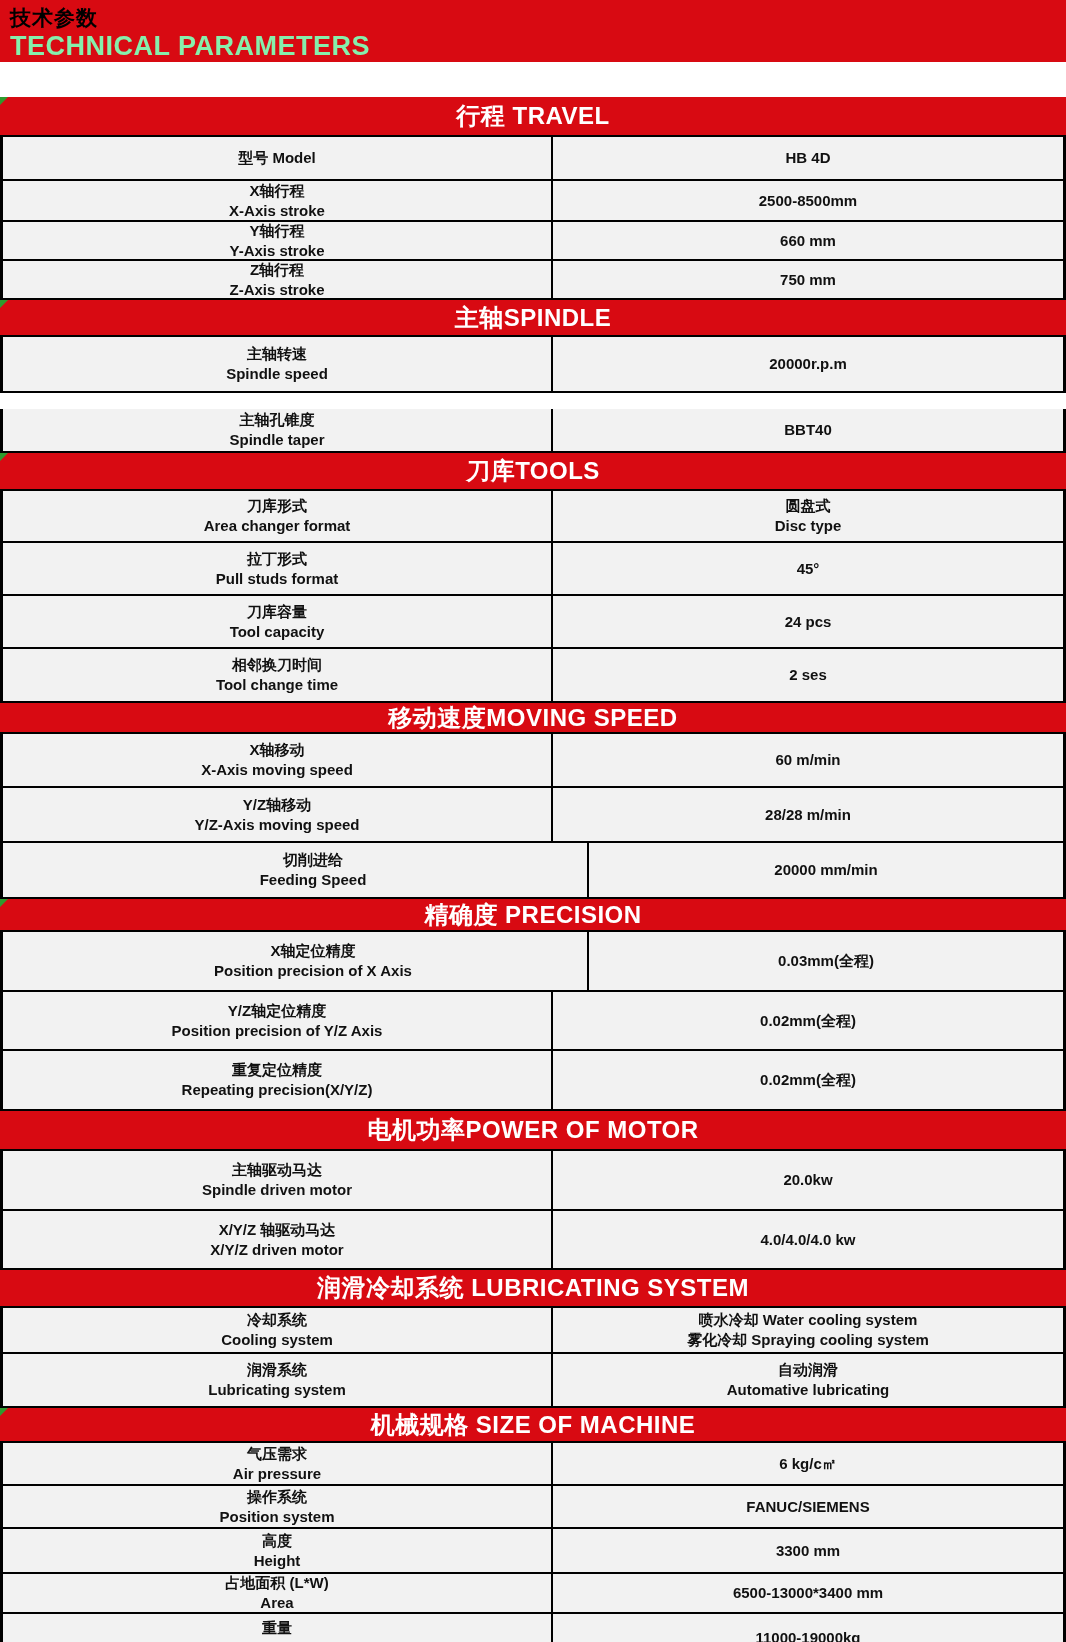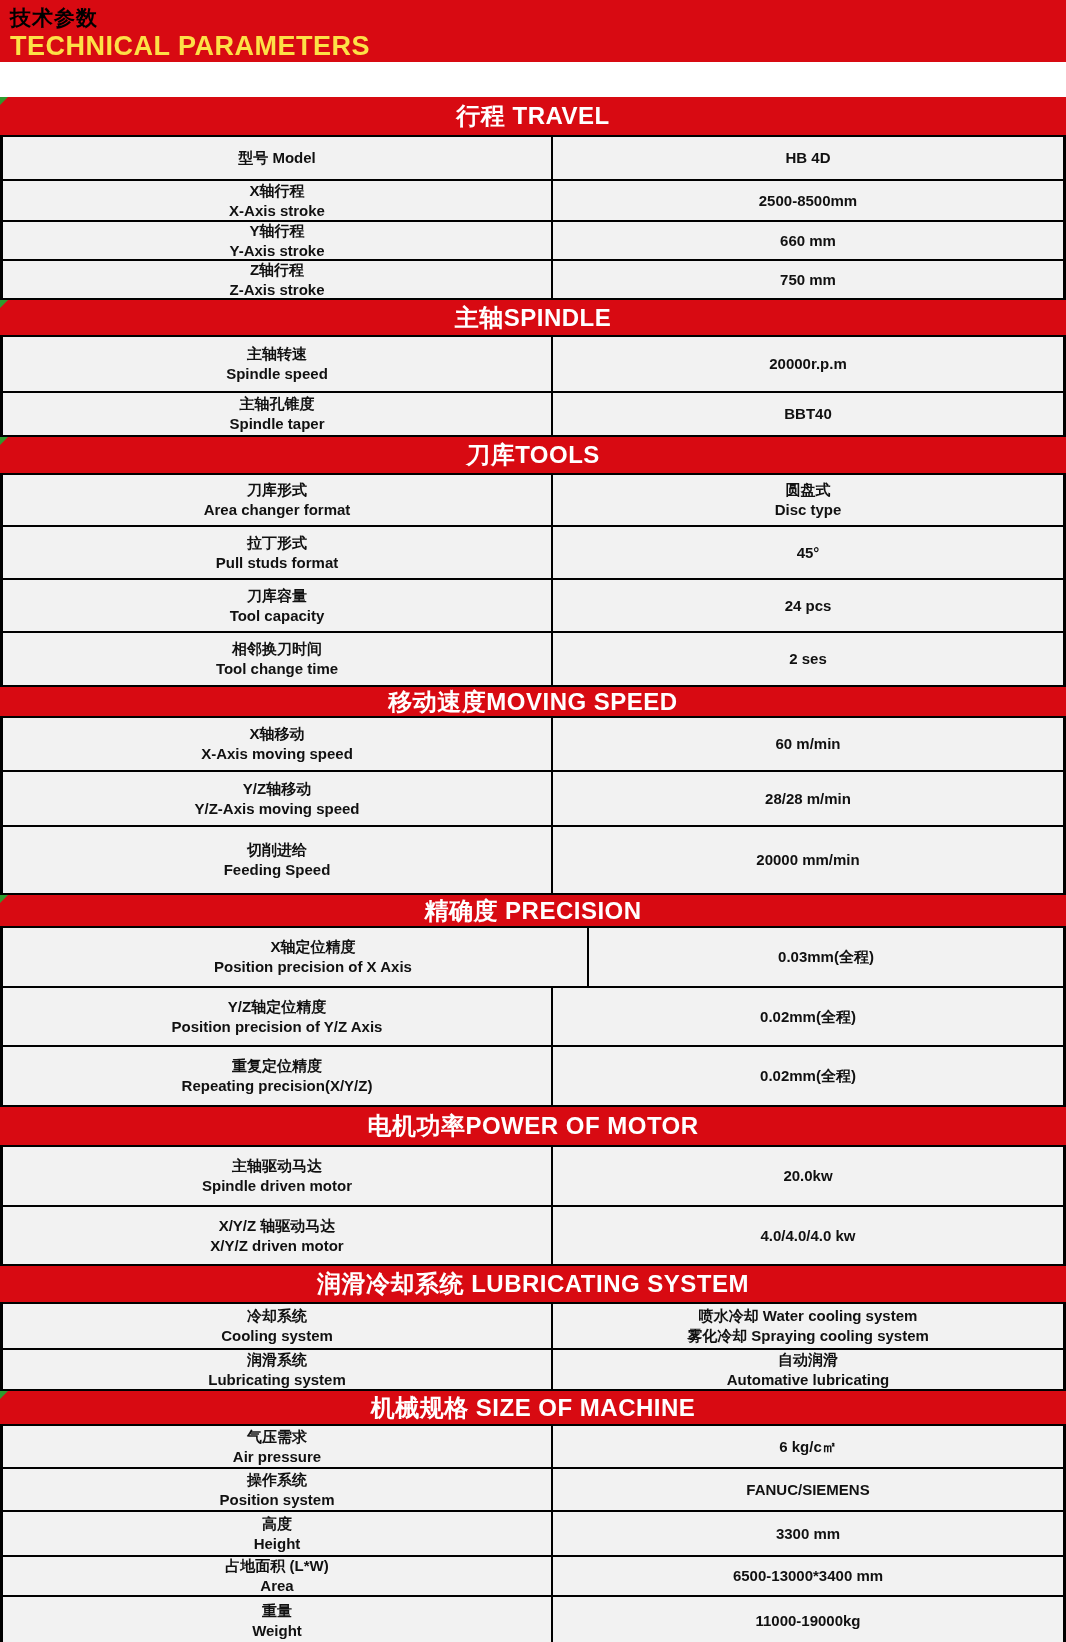--- a/index.html
+++ b/index.html
@@ -18,21 +18,21 @@
   }
   .title-band{
     height:62px;background:var(--red);
     padding:4px 10px 0 10px;
   }
   .title-cn{
     color:#000000;font-size:21px;font-weight:bold;line-height:27px;
     letter-spacing:1px;
   }
   .title-en{
-    color:#fde047;font-size:27px;font-weight:bold;line-height:30px;
+    color:#86efac;font-size:27px;font-weight:bold;line-height:30px;
     letter-spacing:0.5px;
   }
   .gap{height:35px;background:#ffffff;}
   .spec-table{width:1066px;border-radius:29px;}
   .section-header{
     position:relative;background:var(--red);
     display:flex;align-items:center;justify-content:center;
     color:#ffffff;font-weight:bold;font-size:24px;
     border-bottom:2px solid var(--border);
     letter-spacing:0.5px;
@@ -112,21 +112,21 @@
     </div>
     <div class="row" style="height: 56px;">
       <div class="cell cell-label">
         <div>主轴转速</div>
         <div>Spindle speed</div>
       </div>
       <div class="cell cell-value">
         <div>20000r.p.m</div>
       </div>
     </div>
-    <div class="row" style="height: 44px;">
+    <div class="row" style="height: 44px; margin-top: 16px;">
       <div class="cell cell-label">
         <div>主轴孔锥度</div>
         <div>Spindle taper</div>
       </div>
       <div class="cell cell-value">
         <div>BBT40</div>
       </div>
     </div>
     <div class="section-header" style="height: 38px;">
       <span class="marker"></span>
@@ -183,21 +183,21 @@
     </div>
     <div class="row" style="height: 55px;">
       <div class="cell cell-label">
         <div>Y/Z轴移动</div>
         <div>Y/Z-Axis moving speed</div>
       </div>
       <div class="cell cell-value">
         <div>28/28 m/min</div>
       </div>
     </div>
-    <div class="row" style="height: 68px;">
+    <div class="row" style="height: 56px; padding-left: 36px;">
       <div class="cell cell-label">
         <div>切削进给</div>
         <div>Feeding Speed</div>
       </div>
       <div class="cell cell-value">
         <div>20000 mm/min</div>
       </div>
     </div>
     <div class="section-header" style="height: 33px;">
       <span class="marker"></span>
@@ -257,21 +257,21 @@
     <div class="row" style="height: 46px;">
       <div class="cell cell-label">
         <div>冷却系统</div>
         <div>Cooling system</div>
       </div>
       <div class="cell cell-value">
         <div>喷水冷却 Water cooling system</div>
         <div>雾化冷却 Spraying cooling system</div>
       </div>
     </div>
-    <div class="row" style="height: 41px;">
+    <div class="row" style="height: 54px;">
       <div class="cell cell-label">
         <div>润滑系统</div>
         <div>Lubricating system</div>
       </div>
       <div class="cell cell-value">
         <div>自动润滑</div>
         <div>Automative lubricating</div>
       </div>
     </div>
     <div class="section-header" style="height: 35px;">

